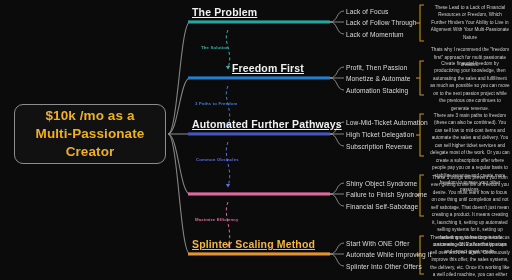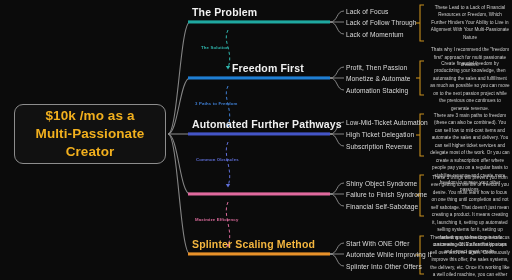--- a/index.html
+++ b/index.html
@@ -24,21 +24,21 @@
     padding:4px 12px;
   }
   .central-label{
     color:#f2b01e;font-weight:bold;font-size:13.5px;line-height:1.35;
     letter-spacing:.1px;
   }
 
   
   .branch-title{
     position:absolute;color:#f0f0f0;font-size:10.5px;font-weight:bold;
-    white-space:nowrap;letter-spacing:.15px;
+    white-space:nowrap;letter-spacing:.15px;text-decoration:underline;
   }
   .branch-title.b-orange{color:#f4b63f;}
 
   
   .conn-label{
     position:absolute;font-size:4.3px;white-space:nowrap;letter-spacing:.15px;
     font-weight:bold;
   }
   .conn-teal{color:#2fb6ad;}
   .conn-blue{color:#3f7fd4;}

